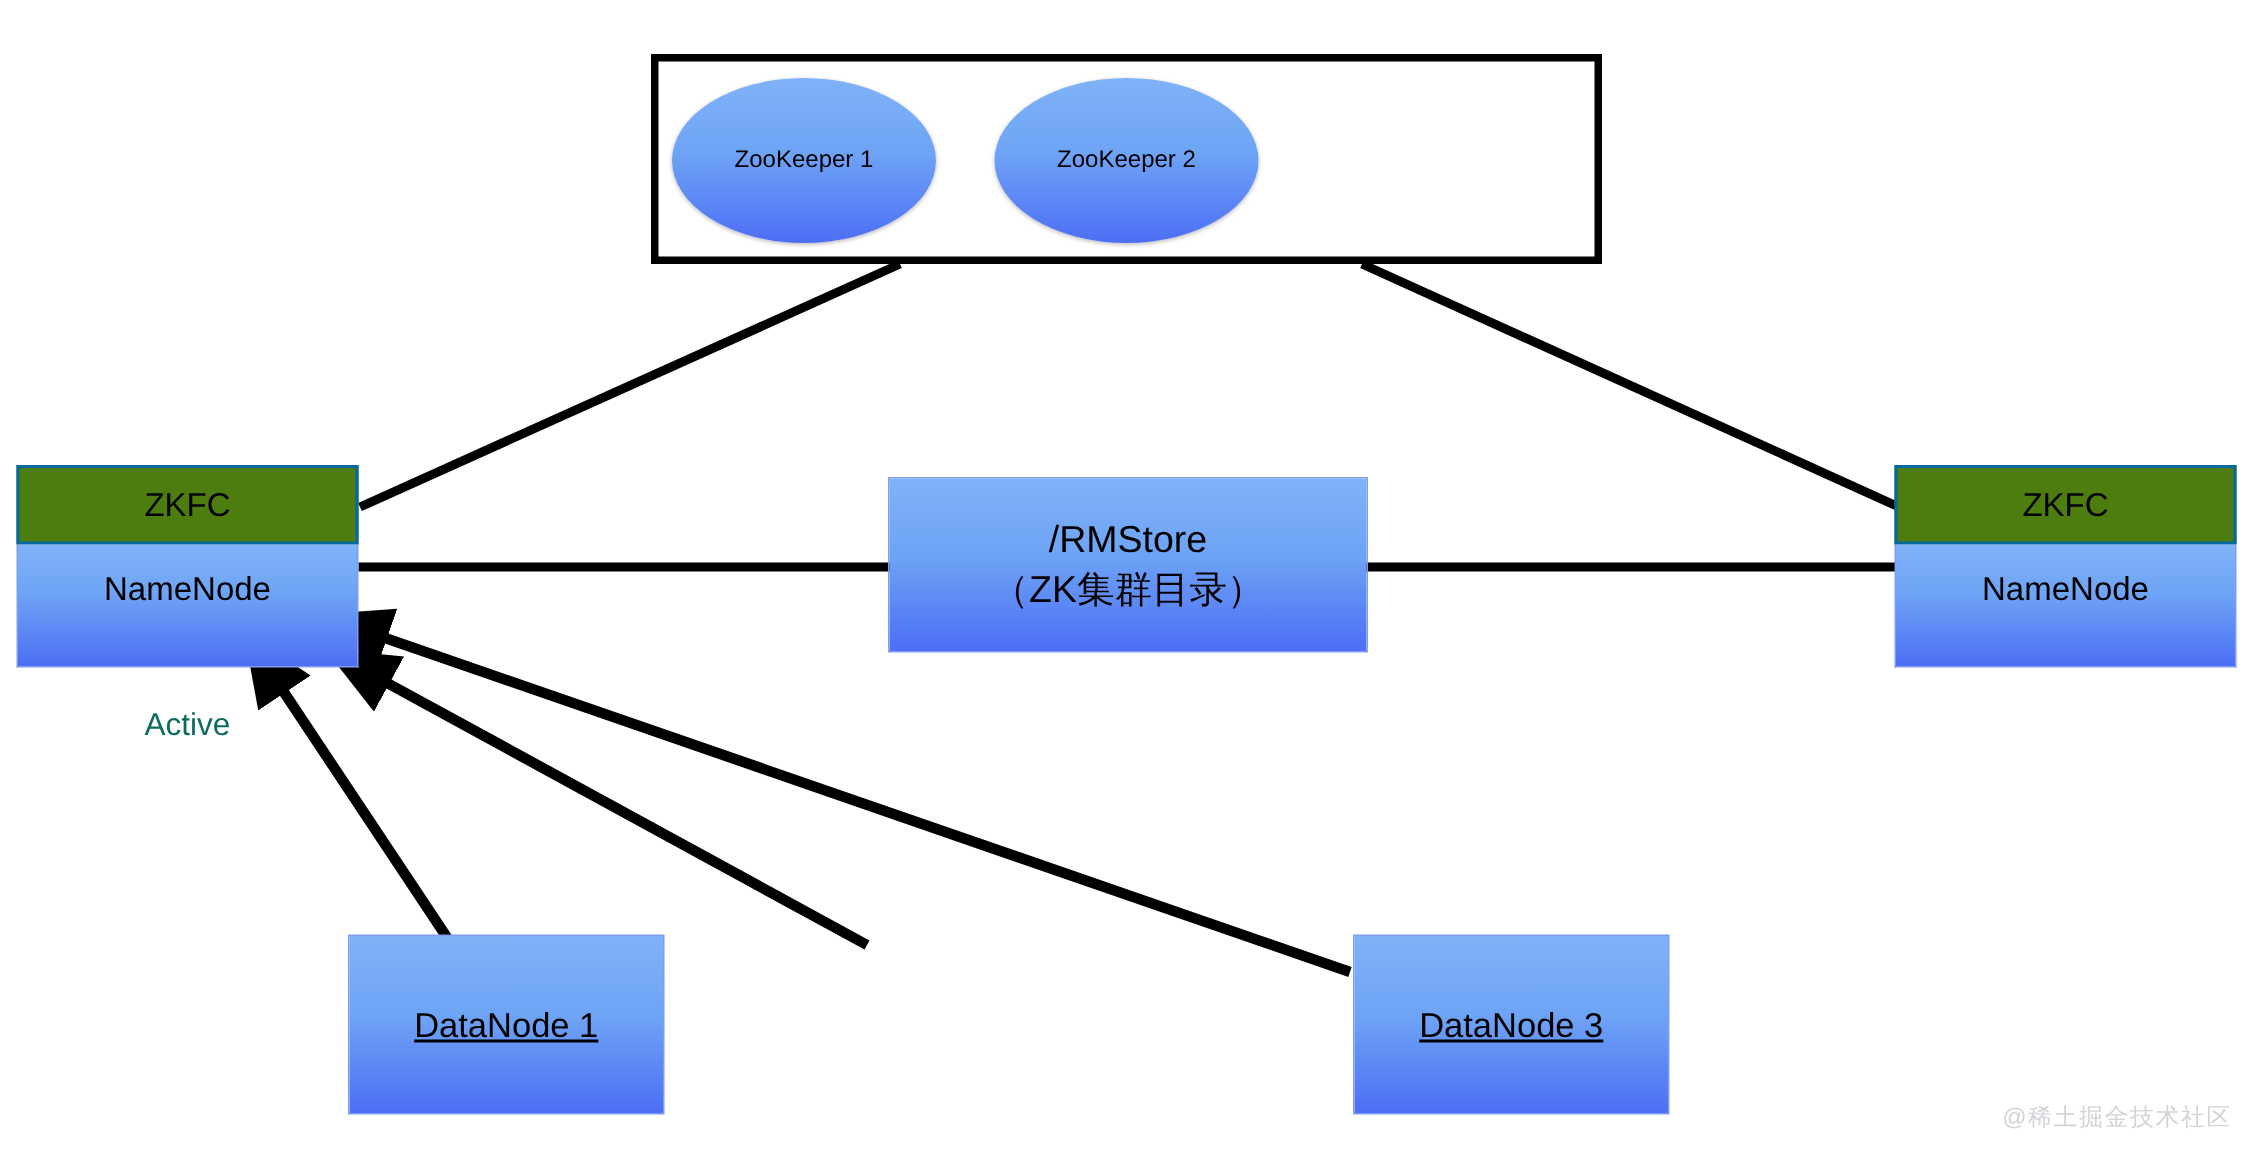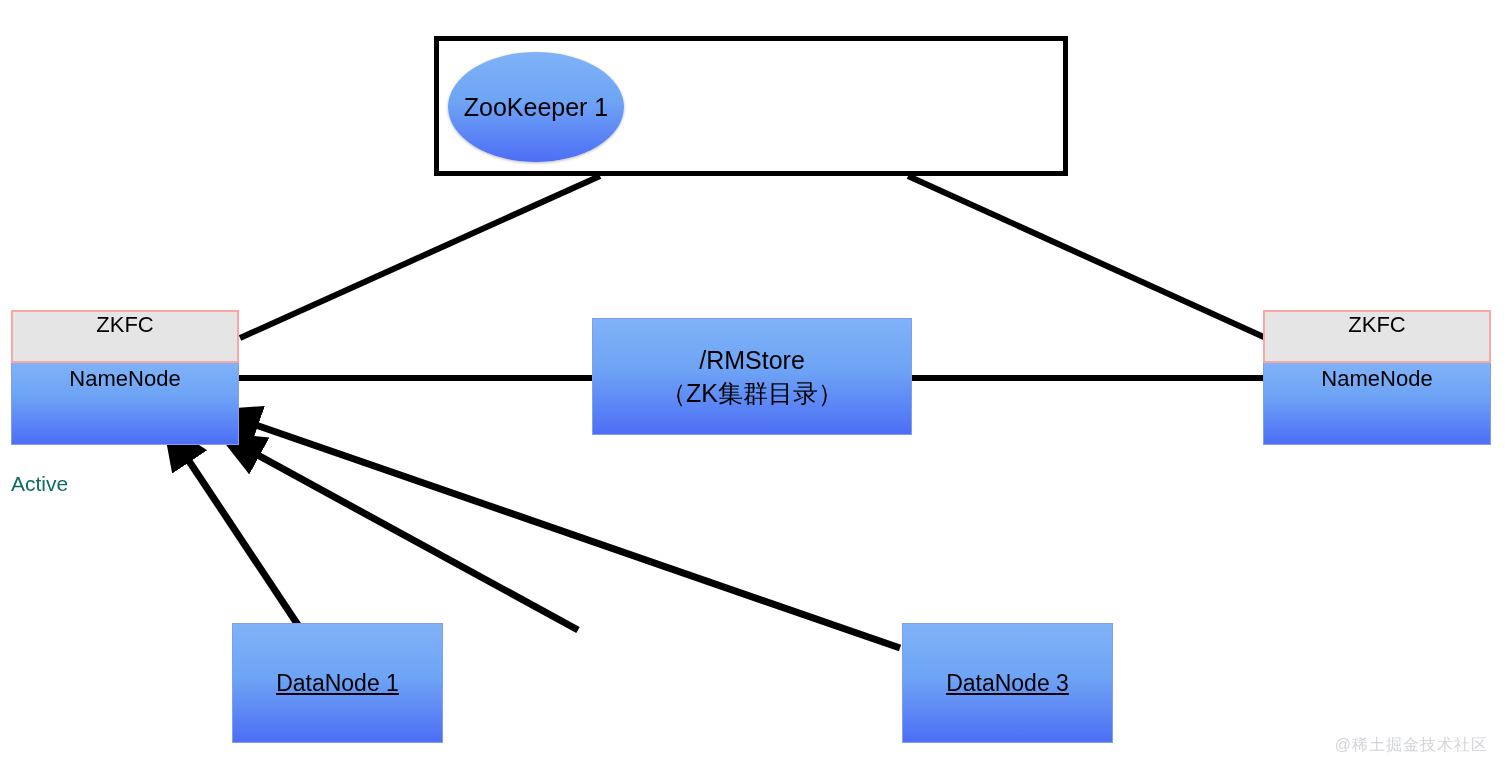--- a/index.html
+++ b/index.html
@@ -47,66 +47,66 @@
   .zk-ellipse {
     position: absolute;
     width: 176px;
     height: 110px;
     border-radius: 50%;
     background: linear-gradient(180deg, #7fb2f7 0%, #6ea4f5 45%, #4d6ef5 100%);
     box-shadow: 0 1px 3px rgba(0,0,0,0.28);
     display: flex;
     align-items: center;
     justify-content: center;
-    font-size: 25px;
+    font-size: 16px;
     color: #000000;
     white-space: nowrap;
   }
   .zk1 { left: 448px; top: 52px; }
   .zk2 { left: 663px; top: 52px; }
   .zk3 { left: 878px; top: 52px; }
 
   
   .nn-stack {
     position: absolute;
     width: 228px;
   }
   .nn-left  { left: 11px;   top: 310px; }
   .nn-right { left: 1263px; top: 310px; }
 
   .zkfc-part {
     box-sizing: border-box;
     height: 53px;
-    background: #e5e5e5;
-    border: 2px solid #fca5a5;
-    display: flex;
-    align-items: flex-start;
+    background: #4d7c0f;
+    border: 2px solid #0369a1;
+    display: flex;
+    align-items: center;
     justify-content: center;
     font-size: 22px;
     color: #000000;
   }
   .nn-part {
     box-sizing: border-box;
     height: 82px;
     background: linear-gradient(180deg, #7fb2f7 0%, #6ea4f5 40%, #4d6ef5 100%);
     border: 1px solid #7f9ef0;
     border-top: none;
     display: flex;
     align-items: flex-start;
     justify-content: center;
-    padding-top: 3px;
+    padding-top: 17px;
     font-size: 22px;
     color: #000000;
   }
   .state-label {
     position: absolute;
     font-size: 21px;
     color: #0d6b62;
     white-space: nowrap;
-    text-align: left;
+    text-align: center;
     width: 228px;
   }
   .state-left  { left: 11px;   top: 472px; }
   .state-right { left: 1263px; top: 472px; }
 
   
   .rmstore {
     left: 592px;
     top: 318px;
     width: 320px;
@@ -169,20 +169,23 @@
 
     <line x1="578" y1="630" x2="252" y2="452" stroke="#000000" stroke-width="7" marker-end="url(#arrowhead)"></line>
 
     <line x1="900" y1="648" x2="250" y2="423" stroke="#000000" stroke-width="7" marker-end="url(#arrowhead)"></line>
   </svg>
 
   <div class="node zk-container"></div>
   <div class="zk-ellipse zk1">
     <span>ZooKeeper 1</span>
   </div>
+  <div class="zk-ellipse zk2">
+    <span>ZooKeeper 2</span>
+  </div>
 
   <div class="nn-stack nn-left">
     <div class="zkfc-part">
       <span>ZKFC</span>
     </div>
     <div class="nn-part">
       <span>NameNode</span>
     </div>
   </div>
   <div class="state-label state-left">Active</div>

